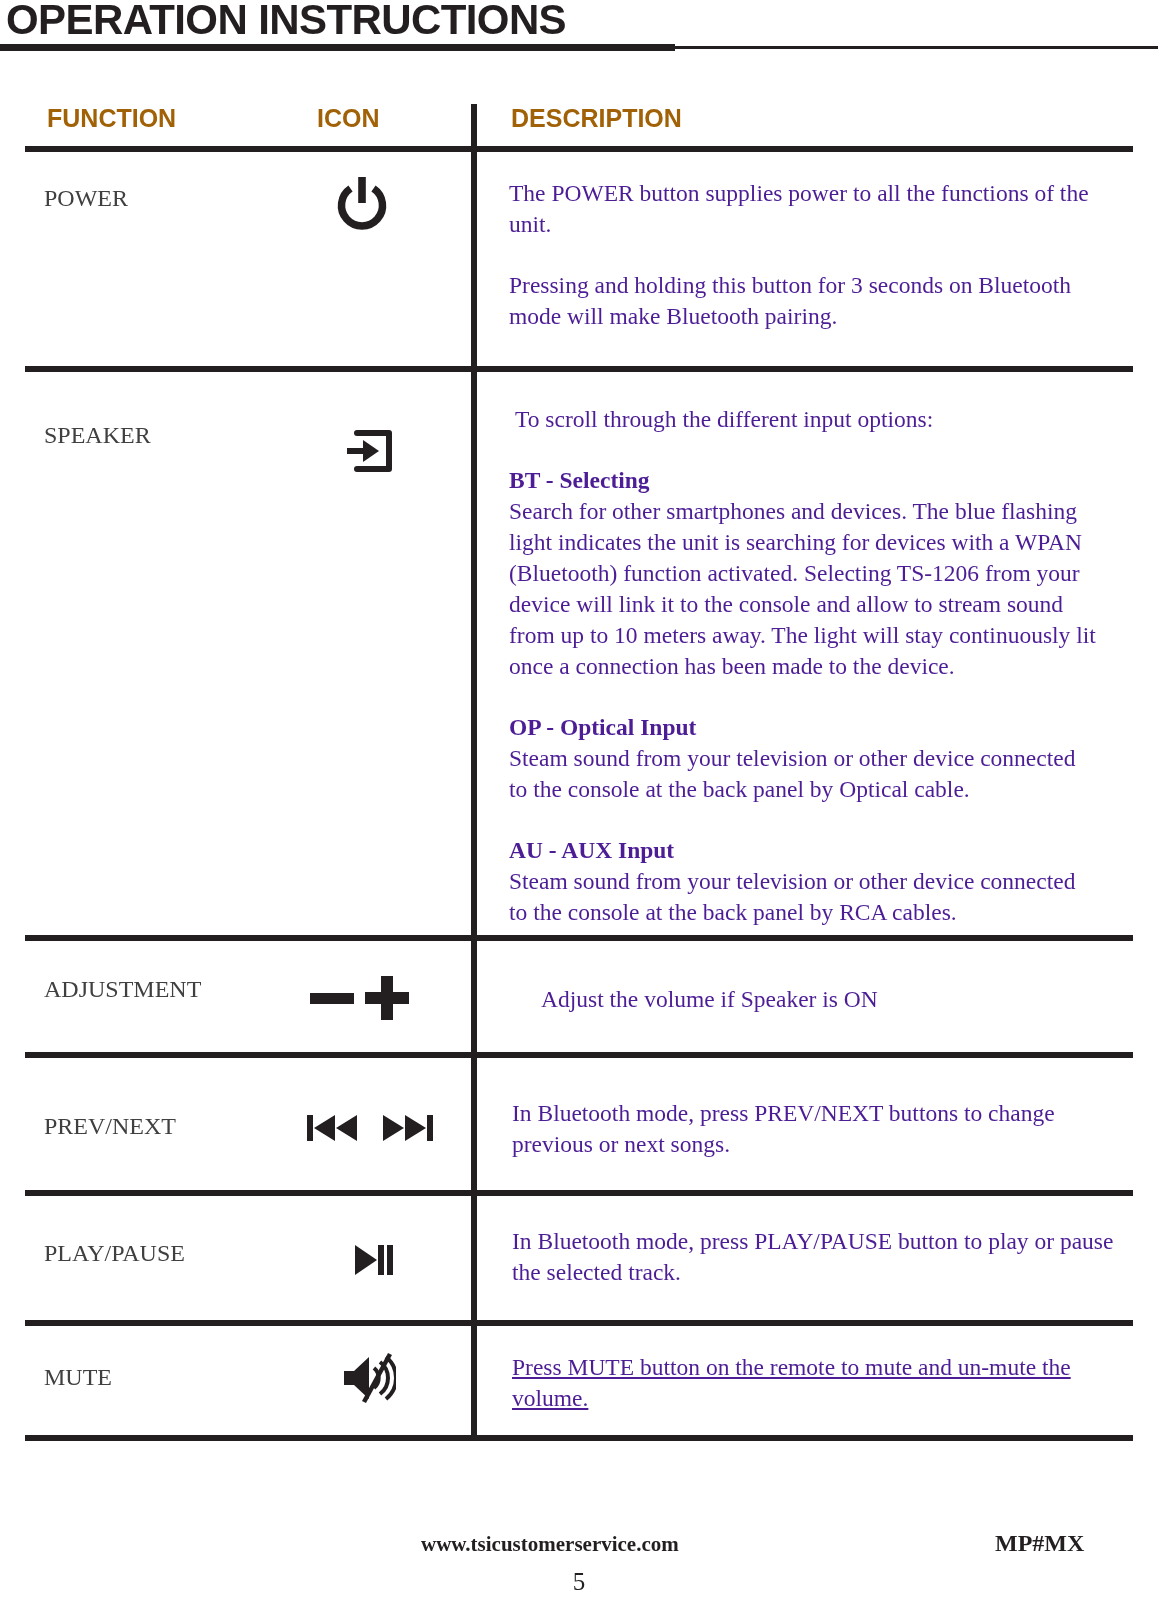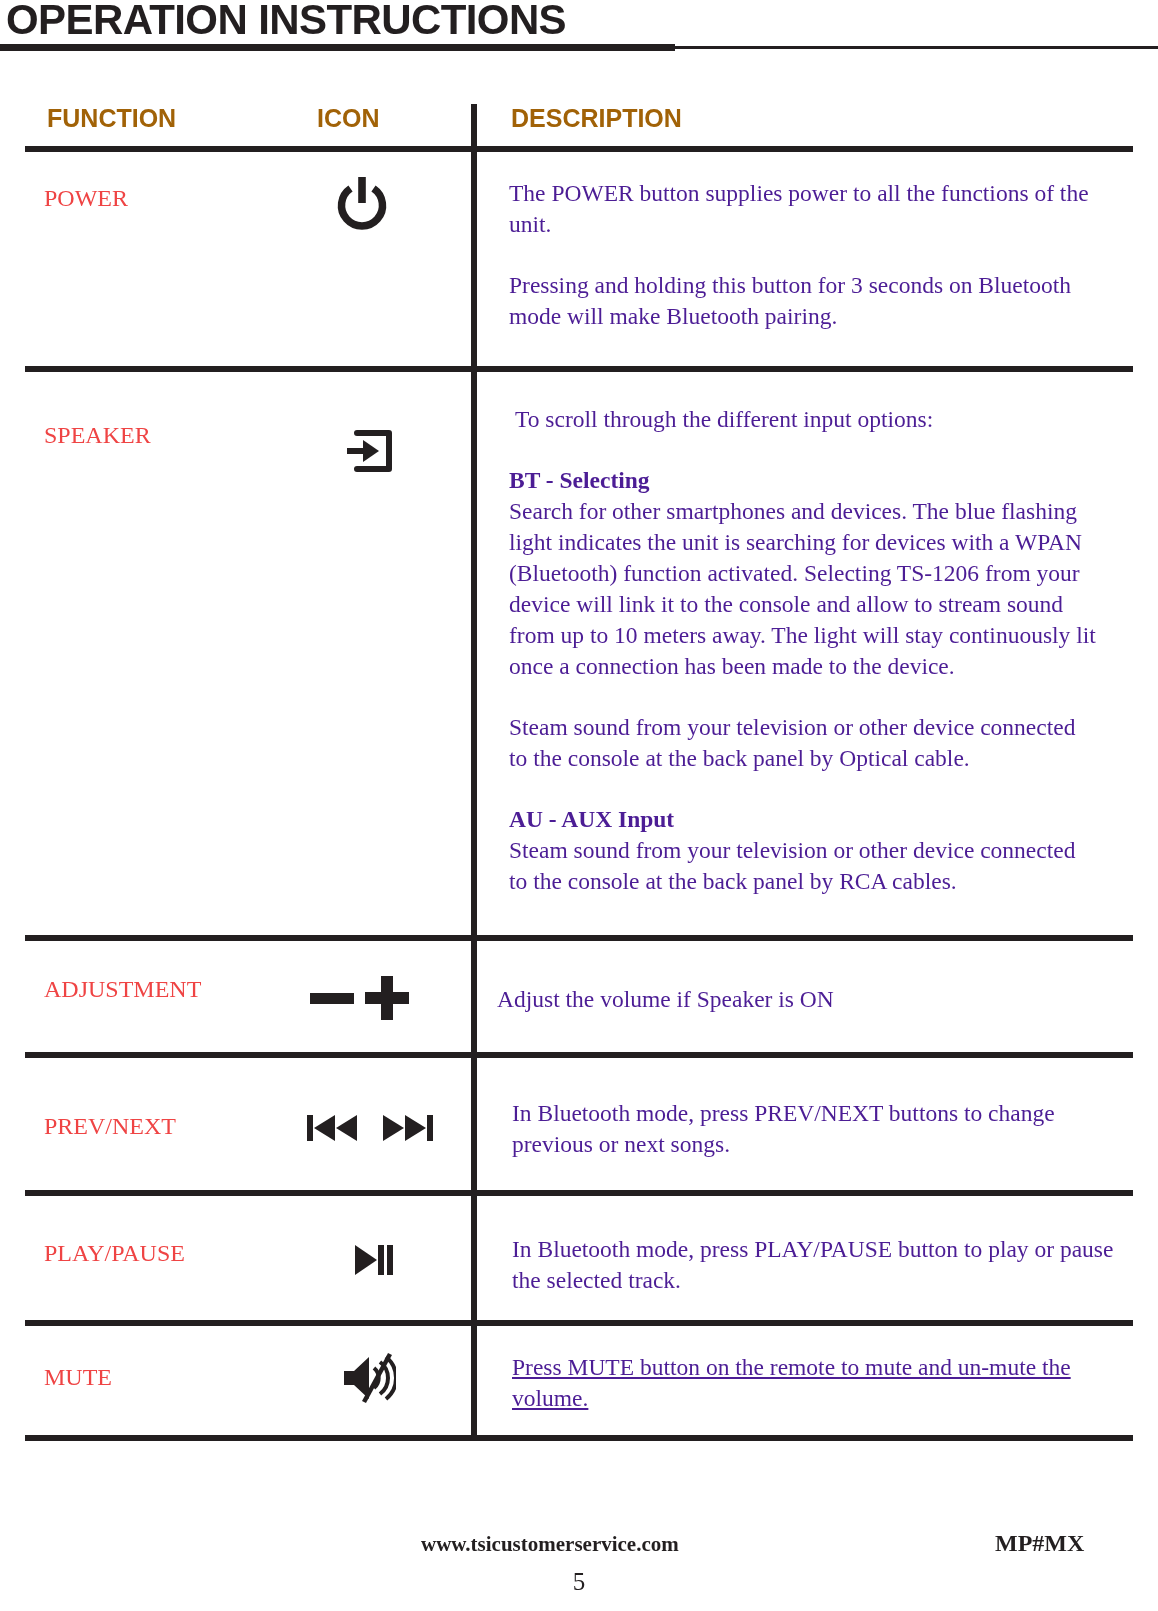--- a/index.html
+++ b/index.html
@@ -89,21 +89,21 @@
     position: absolute;
     background: #231f20;
   }
   .h-rule.thick { height: 6px; }
 
   
   .fn-label {
     position: absolute;
     font-family: "Liberation Serif", serif;
     font-size: 24px;
-    color: #ef4444;
+    color: #404040;
     white-space: nowrap;
   }
 
   .desc {
     position: absolute;
     font-family: "Liberation Serif", serif;
     font-size: 23.5px;
     line-height: 31px;
     color: #4c1d95;
   }
@@ -203,39 +203,40 @@
         <path d="M18 15 L34 26 L18 37 Z" fill="#231f20"></path>
       </svg>
     </div>
 
     <div class="desc" style="left:509px; top:404px; width:590px;">
       <p style="padding-left:6px;">To scroll through the different input options:</p>
       <div class="gap"></div>
       <p class="b">BT - Selecting</p>
       <p>Search for other smartphones and devices. The blue flashing light indicates the unit is searching for devices with a WPAN (Bluetooth) function activated. Selecting TS-1206 from your device will link it to the console and allow to stream sound from up to 10 meters away. The light will stay continuously lit once a connection has been made to the device.</p>
       <div class="gap"></div>
+      <p class="b">OP  - Optical Input</p>
       <p>Steam sound from your television or other device connected to the console at the back panel by Optical cable.</p>
       <div class="gap"></div>
       <p class="b">AU  - AUX Input</p>
       <p>Steam sound from your television or other device connected to the console at the back panel by RCA cables.</p>
     </div>
   </div>
 
   <div>
     <div class="fn-label" style="left:44px; top:976px;">ADJUSTMENT</div>
 
     <div class="icon-cell" style="left:310px; top:972px;">
       <svg width="130" height="50" viewBox="0 0 130 50" aria-hidden="true">
         <rect x="0" y="21" width="44" height="11" fill="#231f20"></rect>
         <rect x="71" y="4" width="12" height="44" fill="#231f20"></rect>
         <rect x="55" y="20" width="44" height="12" fill="#231f20"></rect>
       </svg>
     </div>
 
-    <div class="desc" style="left:497px; top:984px; width:600px;">
+    <div class="desc" style="left:541px; top:984px; width:600px;">
       <p>Adjust the volume if Speaker is ON</p>
     </div>
   </div>
 
   <div>
     <div class="fn-label" style="left:44px; top:1113px;">PREV/NEXT</div>
 
     <div class="icon-cell" style="left:305px; top:1110px;">
       <svg width="132" height="36" viewBox="0 0 132 36" aria-hidden="true">
 
@@ -262,21 +263,21 @@
     <div class="fn-label" style="left:44px; top:1240px;">PLAY/PAUSE</div>
 
     <div class="icon-cell" style="left:351px; top:1242px;">
       <svg width="44" height="36" viewBox="0 0 44 36" aria-hidden="true">
         <path d="M4 3 L4 33 L26 18 Z" fill="#231f20"></path>
         <rect x="27" y="3" width="6" height="30" fill="#231f20"></rect>
         <rect x="36" y="3" width="6" height="30" fill="#231f20"></rect>
       </svg>
     </div>
 
-    <div class="desc" style="left:512px; top:1226px; width:625px;margin-top:8px;">
+    <div class="desc" style="left:512px; top:1226px; width:625px;">
       <p>In Bluetooth mode, press PLAY/PAUSE button to play or pause the selected track.</p>
     </div>
   </div>
 
   <div>
     <div class="fn-label" style="left:44px; top:1364px;">MUTE</div>
 
     <div class="icon-cell" style="left:340px; top:1352px;">
       <svg width="56" height="52" viewBox="0 0 56 52" aria-hidden="true">
 

